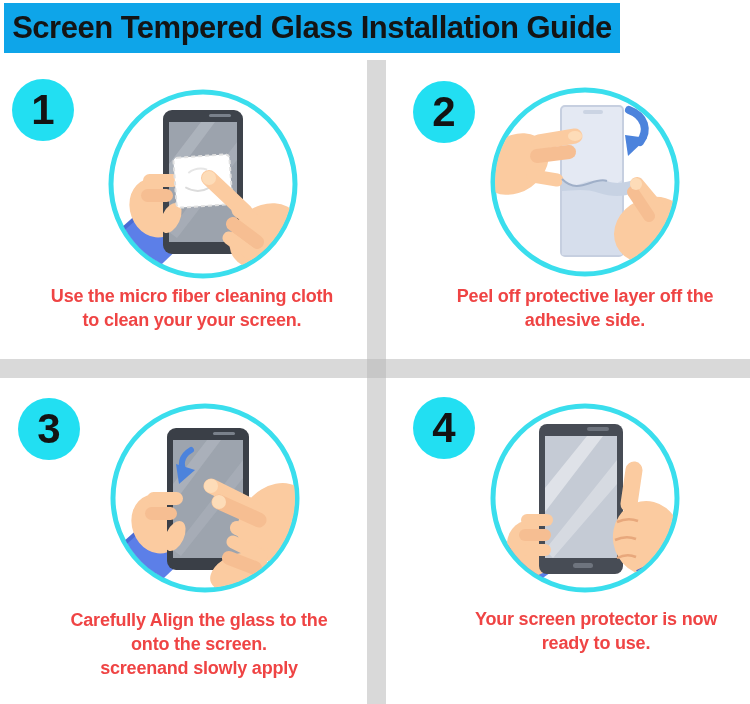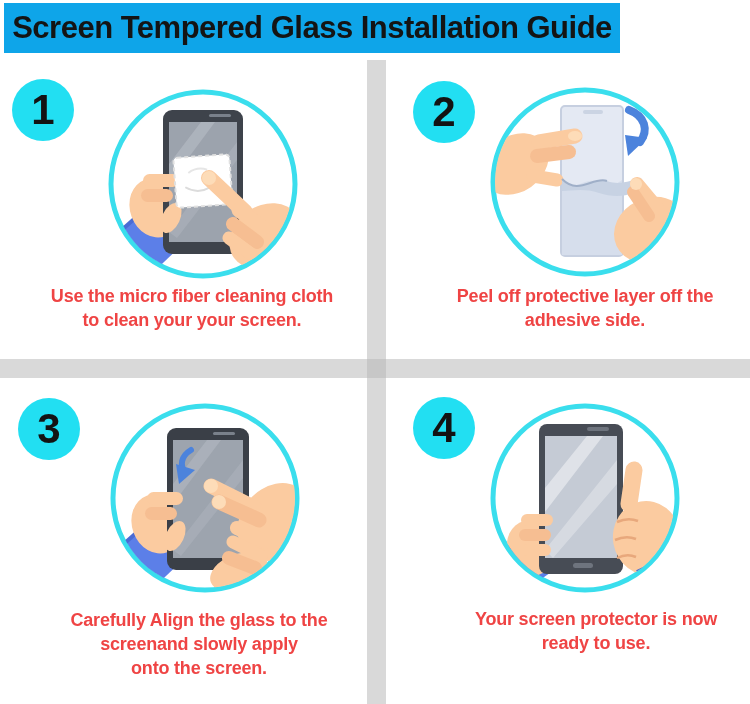--- a/index.html
+++ b/index.html
@@ -210,20 +210,20 @@
   <div>to clean your your screen.</div>
 </div>
 
 <div class="caption" style="left:413px;top:284px;">
   <div>Peel off protective layer off the</div>
   <div>adhesive side.</div>
 </div>
 
 <div class="caption" style="left:27px;top:576px;margin-top:32px;">
   <div>Carefully Align the glass to the</div>
+  <div>onto the screen.</div>
   <div>screenand slowly apply</div>
-  <div>onto the screen.</div>
 </div>
 
 <div class="caption" style="left:424px;top:607px;">
   <div>Your screen protector is now</div>
   <div>ready to use.</div>
 </div>
 
 </body></html>

